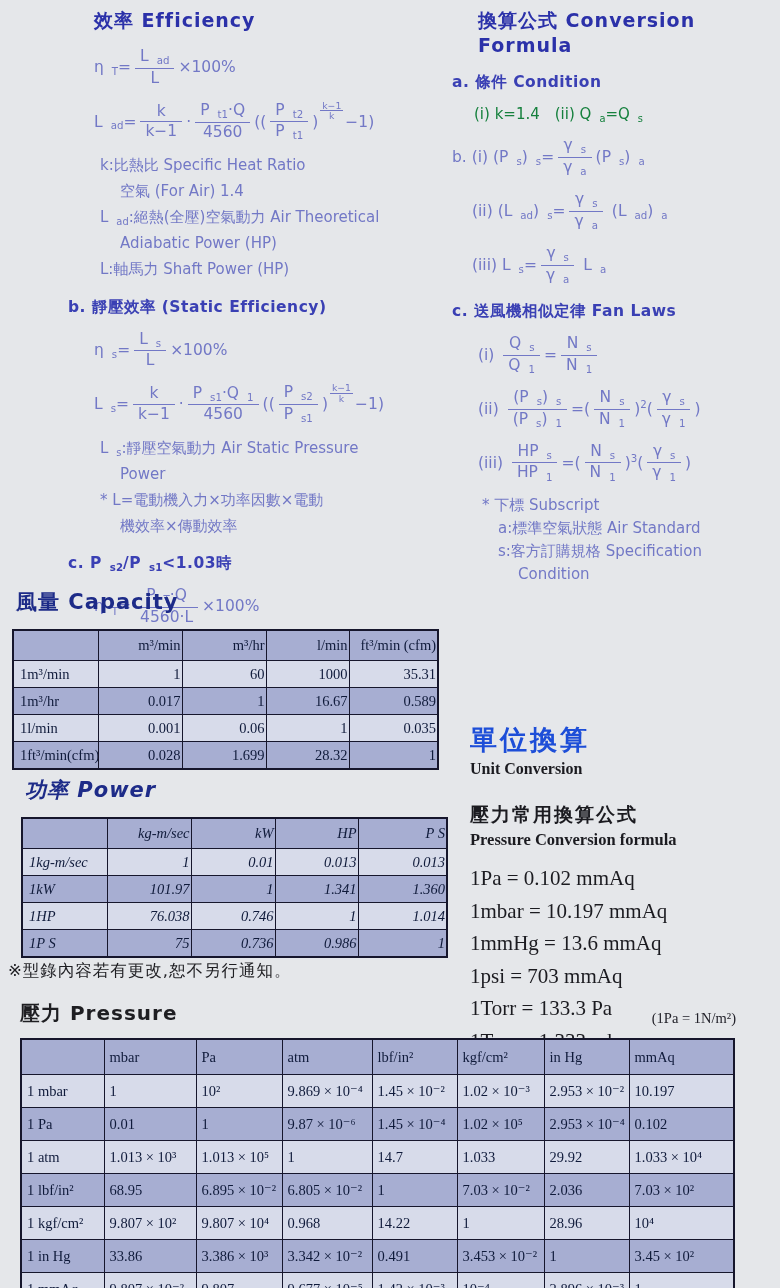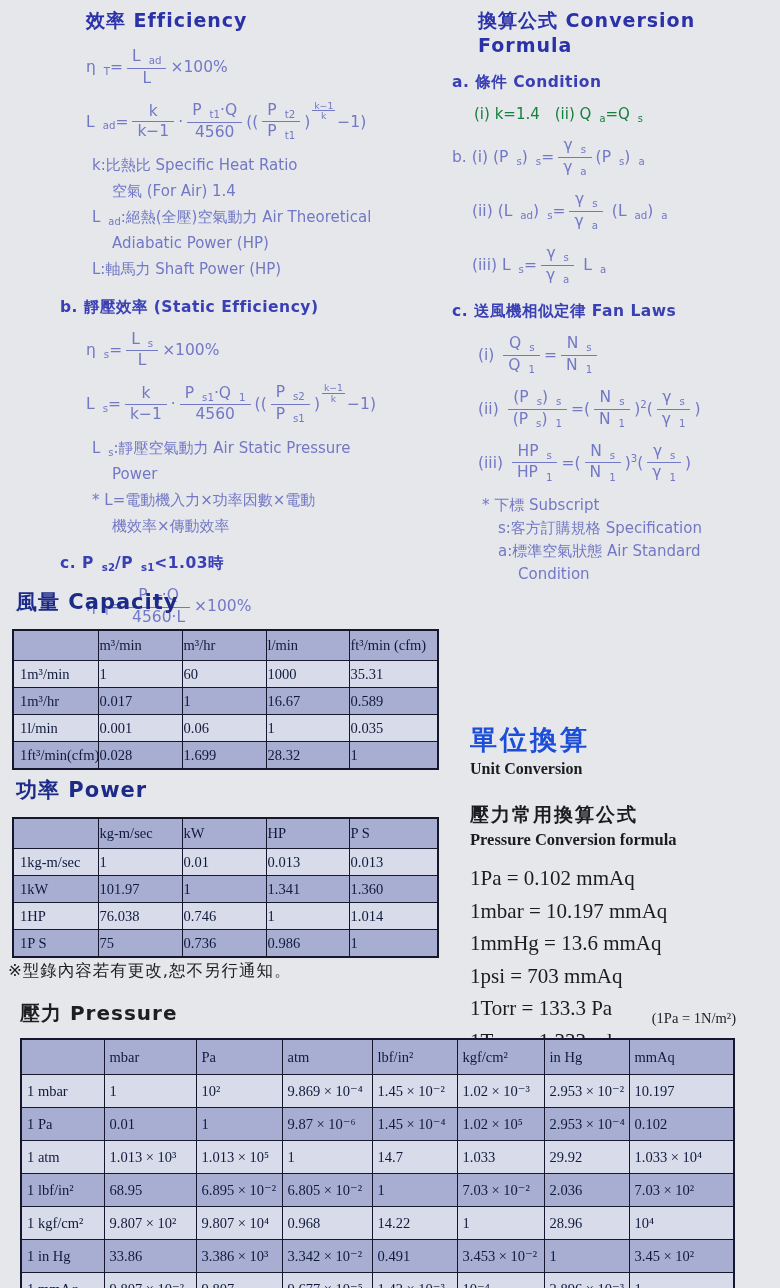--- a/index.html
+++ b/index.html
@@ -6,21 +6,21 @@
   body{
     width:780px;height:1288px;position:relative;overflow:hidden;
     background:#e5e7ea;
     font-family:"DejaVu Sans","Liberation Sans",sans-serif;
     -webkit-font-smoothing:antialiased;
   }
   .page{position:absolute;inset:0;}
   section{position:absolute;}
 
   
-  .sec-eff{left:60px;top:8px;width:392px;}
+  .sec-eff{left:68px;top:8px;width:392px;}
   .sec-conv{left:452px;top:8px;width:328px;}
   .blue-title{
     margin:0 0 14px 26px;font-size:19px;font-weight:bold;color:#2b31a9;letter-spacing:1px;
   }
   .sub-head{
     margin:16px 0 6px 0;font-size:15.5px;font-weight:bold;color:#3a40b4;letter-spacing:0.5px;
   }
   .formula{
     color:#7278c6;font-size:15.5px;margin:13px 0 13px 26px;line-height:1.15;white-space:nowrap;
   }
@@ -40,31 +40,31 @@
   .frac .num{display:block;padding:0 5px 1px 5px;border-bottom:1.4px solid currentColor;}
   .frac .den{display:block;padding:1px 5px 0 5px;}
   sub{font-size:0.66em;vertical-align:-0.3em;letter-spacing:0;padding-left:8px;}
   sup{font-size:0.66em;vertical-align:0.55em;}
   sup.expfrac{display:inline-block;vertical-align:0.75em;font-size:0.6em;text-align:center;line-height:1.05;margin:0 2px;}
   .expfrac .en{display:block;border-bottom:1px solid currentColor;padding:0 2px;}
   .expfrac .ed{display:block;}
 
   
   .sec-cap{left:12px;top:588px;width:430px;}
-  .sec-pow{left:12px;top:776px;width:430px;}
+  .sec-pow{left:21px;top:776px;width:430px;font-style:italic;}
   .sec-press{left:20px;top:1000px;width:716px;}
   .navy-heading{margin:0 0 13px 4px;font-size:21px;font-weight:bold;color:#1d2b88;letter-spacing:1px;}
   .ink-heading{margin:0;font-size:20px;font-weight:bold;color:#1e1e22;letter-spacing:1px;}
   table{border-collapse:collapse;border:2px solid #16162c;table-layout:fixed;}
   th,td{border:1px solid #16162c;color:#0f1a3a;font-weight:normal;overflow:hidden;white-space:nowrap;}
   thead th{background:#a7aed2;}
   tbody tr:nth-child(odd) th,tbody tr:nth-child(odd) td{background:#d7dbea;}
   tbody tr:nth-child(even) th,tbody tr:nth-child(even) td{background:#a7aed2;}
   .t-cap,.t-pow{width:425px;font-family:"Liberation Serif","DejaVu Serif",serif;font-size:14.5px;}
-  .t-cap th,.t-cap td,.t-pow th,.t-pow td{height:24px;text-align:left;}
+  .t-cap th,.t-cap td,.t-pow th,.t-pow td{height:24px;text-align:right;}
   .t-cap thead th,.t-pow thead th{height:27px;}
   .t-cap tbody th,.t-pow tbody th{text-align:left;padding-left:6px;}
   .t-press{width:713px;font-family:"Liberation Serif","DejaVu Serif",serif;font-size:14.5px;margin-top:11px;}
   .t-press th,.t-press td{height:30px;text-align:left;padding-left:5px;}
   .t-press thead th{height:32px;}
   .press-headrow{display:flex;justify-content:space-between;align-items:flex-end;}
   .pa-note{font-family:"Liberation Serif","DejaVu Serif",serif;font-size:14.5px;color:#22222a;}
 
   
   .sec-unit{left:470px;top:722px;width:302px;color:#1b1b20;}
@@ -109,22 +109,22 @@
     <div class="formula conv-cond">(i) k=1.4　(ii) Q<sub>a</sub>=Q<sub>s</sub></div>
     <div class="formula conv-f">b. (i) (P<sub>s</sub>)<sub>s</sub>=<span class="frac"><span class="num">γ<sub>s</sub></span><span class="den">γ<sub>a</sub></span></span>(P<sub>s</sub>)<sub>a</sub></div>
     <div class="formula conv-f2">(ii) (L<sub>ad</sub>)<sub>s</sub>=<span class="frac"><span class="num">γ<sub>s</sub></span><span class="den">γ<sub>a</sub></span></span> (L<sub>ad</sub>)<sub>a</sub></div>
     <div class="formula conv-f2">(iii) L<sub>s</sub>=<span class="frac"><span class="num">γ<sub>s</sub></span><span class="den">γ<sub>a</sub></span></span> L<sub>a</sub></div>
     <div class="sub-head">c. 送風機相似定律 Fan Laws</div>
     <div class="formula fan-f">(i) <span class="frac"><span class="num">Q<sub>s</sub></span><span class="den">Q<sub>1</sub></span></span>=<span class="frac"><span class="num">N<sub>s</sub></span><span class="den">N<sub>1</sub></span></span></div>
     <div class="formula fan-f">(ii) <span class="frac"><span class="num">(P<sub>s</sub>)<sub>s</sub></span><span class="den">(P<sub>s</sub>)<sub>1</sub></span></span>=(<span class="frac"><span class="num">N<sub>s</sub></span><span class="den">N<sub>1</sub></span></span>)<sup>2</sup>(<span class="frac"><span class="num">γ<sub>s</sub></span><span class="den">γ<sub>1</sub></span></span>)</div>
     <div class="formula fan-f">(iii) <span class="frac"><span class="num">HP<sub>s</sub></span><span class="den">HP<sub>1</sub></span></span>=(<span class="frac"><span class="num">N<sub>s</sub></span><span class="den">N<sub>1</sub></span></span>)<sup>3</sup>(<span class="frac"><span class="num">γ<sub>s</sub></span><span class="den">γ<sub>1</sub></span></span>)</div>
     <div class="subs-block">
       <div class="subs-line flush">* 下標 Subscript</div>
+      <div class="subs-line">a:標準空氣狀態 Air Standard</div>
       <div class="subs-line">s:客方訂購規格 Specification</div>
-      <div class="subs-line">a:標準空氣狀態 Air Standard</div>
       <div class="subs-line ind">Condition</div>
     </div>
   </section>
 
   <section class="sec-cap">
     <h2 class="navy-heading">風量 Capacity</h2>
     <table class="t-cap">
       <colgroup>
           <col style="width:85px">
           <col style="width:84px">

